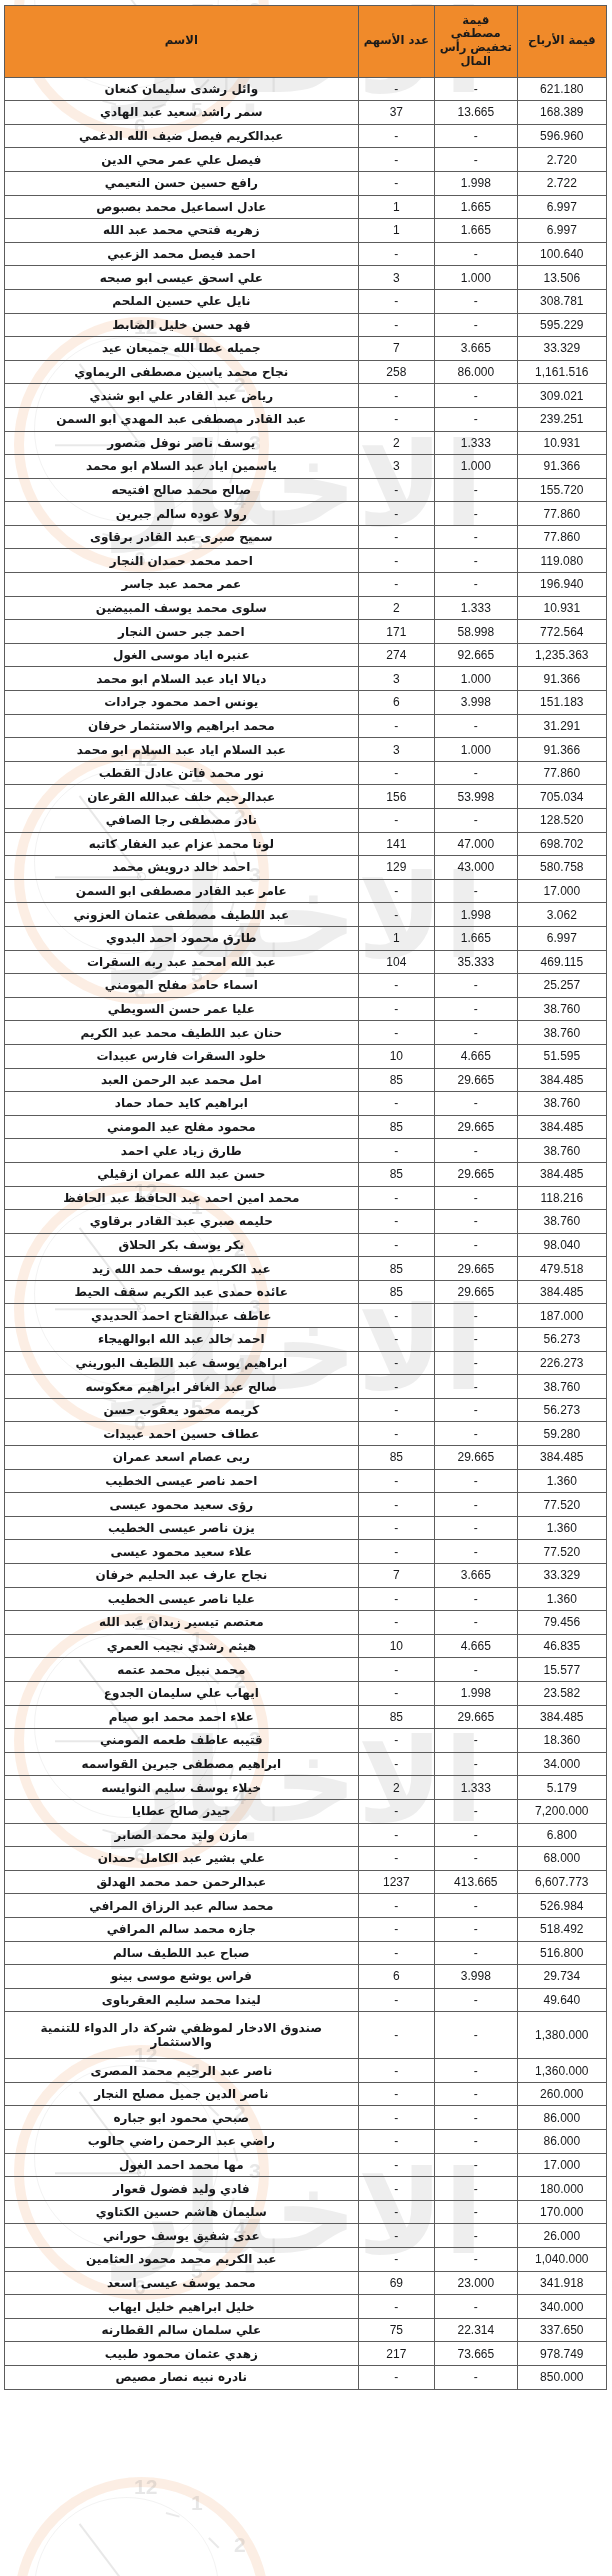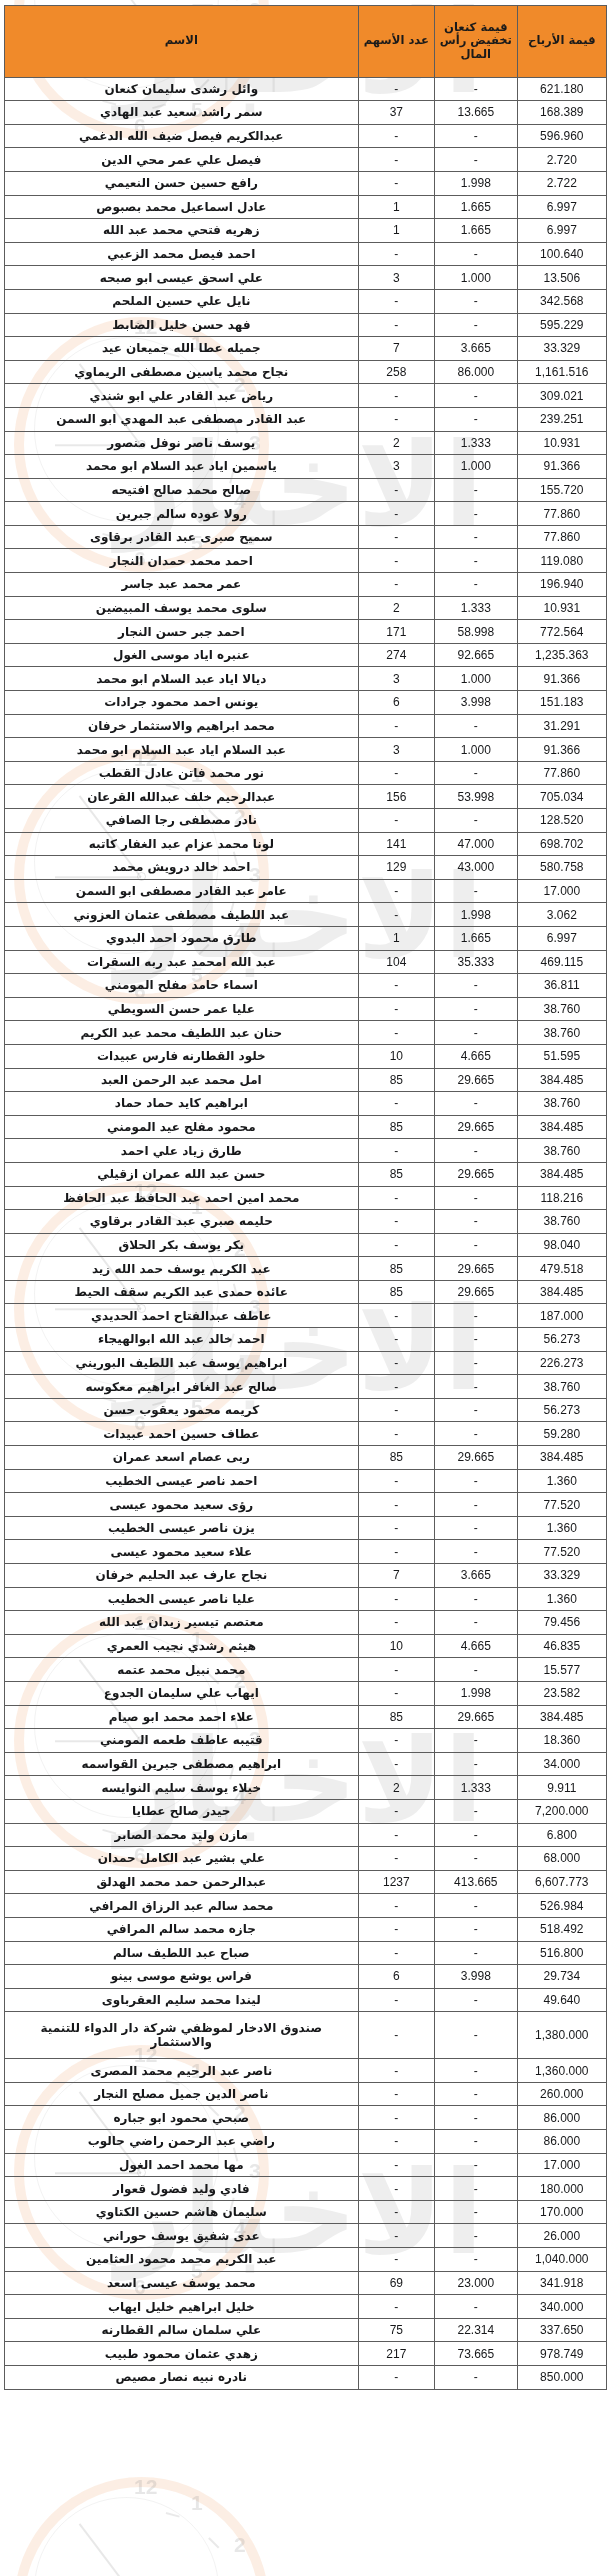--- a/index.html
+++ b/index.html
@@ -292,21 +292,21 @@
   <table class="data">
     <colgroup>
       <col class="w-profit">
       <col class="w-reduction">
       <col class="w-shares">
       <col class="w-name">
     </colgroup>
     <thead>
       <tr>
         <th>قيمة الأرباح</th>
-        <th>قيمة كنعان تخفيض رأس المال</th>
+        <th>قيمة مصطفى تخفيض رأس المال</th>
         <th>عدد الأسهم</th>
         <th>الاسم</th>
       </tr>
     </thead>
     <tbody id="tbody">
         <tr>
           <td class="c-profit">621.180</td>
           <td class="c-reduction">-</td>
           <td class="c-shares">-</td>
           <td class="c-name">وائل رشدى سليمان كنعان</td>
@@ -353,21 +353,21 @@
           <td class="c-shares">-</td>
           <td class="c-name">احمد فيصل محمد الزعبي</td>
         </tr>
         <tr>
           <td class="c-profit">13.506</td>
           <td class="c-reduction">1.000</td>
           <td class="c-shares">3</td>
           <td class="c-name">علي اسحق عيسى ابو صبحه</td>
         </tr>
         <tr>
-          <td class="c-profit">342.568</td>
+          <td class="c-profit">308.781</td>
           <td class="c-reduction">-</td>
           <td class="c-shares">-</td>
           <td class="c-name">نايل علي حسين الملحم</td>
         </tr>
         <tr>
           <td class="c-profit">595.229</td>
           <td class="c-reduction">-</td>
           <td class="c-shares">-</td>
           <td class="c-name">فهد حسن خليل الضابط</td>
         </tr>
@@ -527,42 +527,42 @@
           <td class="c-shares">1</td>
           <td class="c-name">طارق محمود احمد البدوي</td>
         </tr>
         <tr>
           <td class="c-profit">469.115</td>
           <td class="c-reduction">35.333</td>
           <td class="c-shares">104</td>
           <td class="c-name">عبد الله امحمد عبد ربه السقرات</td>
         </tr>
         <tr>
-          <td class="c-profit">36.811</td>
+          <td class="c-profit">25.257</td>
           <td class="c-reduction">-</td>
           <td class="c-shares">-</td>
           <td class="c-name">اسماء حامد مفلح المومني</td>
         </tr>
         <tr>
           <td class="c-profit">38.760</td>
           <td class="c-reduction">-</td>
           <td class="c-shares">-</td>
           <td class="c-name">عليا عمر حسن السويطي</td>
         </tr>
         <tr>
           <td class="c-profit">38.760</td>
           <td class="c-reduction">-</td>
           <td class="c-shares">-</td>
           <td class="c-name">حنان عبد اللطيف محمد عبد الكريم</td>
         </tr>
         <tr>
           <td class="c-profit">51.595</td>
           <td class="c-reduction">4.665</td>
           <td class="c-shares">10</td>
-          <td class="c-name">خلود القطارنه فارس عبيدات</td>
+          <td class="c-name">خلود السقرات فارس عبيدات</td>
         </tr>
         <tr>
           <td class="c-profit">384.485</td>
           <td class="c-reduction">29.665</td>
           <td class="c-shares">85</td>
           <td class="c-name">امل محمد عبد الرحمن العبد</td>
         </tr>
         <tr>
           <td class="c-profit">38.760</td>
           <td class="c-reduction">-</td>
@@ -731,21 +731,21 @@
           <td class="c-shares">-</td>
           <td class="c-name">قتيبه عاطف طعمه المومني</td>
         </tr>
         <tr>
           <td class="c-profit">34.000</td>
           <td class="c-reduction">-</td>
           <td class="c-shares">-</td>
           <td class="c-name">ابراهيم مصطفى جبرين القواسمه</td>
         </tr>
         <tr>
-          <td class="c-profit">9.911</td>
+          <td class="c-profit">5.179</td>
           <td class="c-reduction">1.333</td>
           <td class="c-shares">2</td>
           <td class="c-name">خيلاء يوسف سليم النوايسه</td>
         </tr>
         <tr>
           <td class="c-profit">7,200.000</td>
           <td class="c-reduction">-</td>
           <td class="c-shares">-</td>
           <td class="c-name">حيدر صالح عطايا</td>
         </tr>

